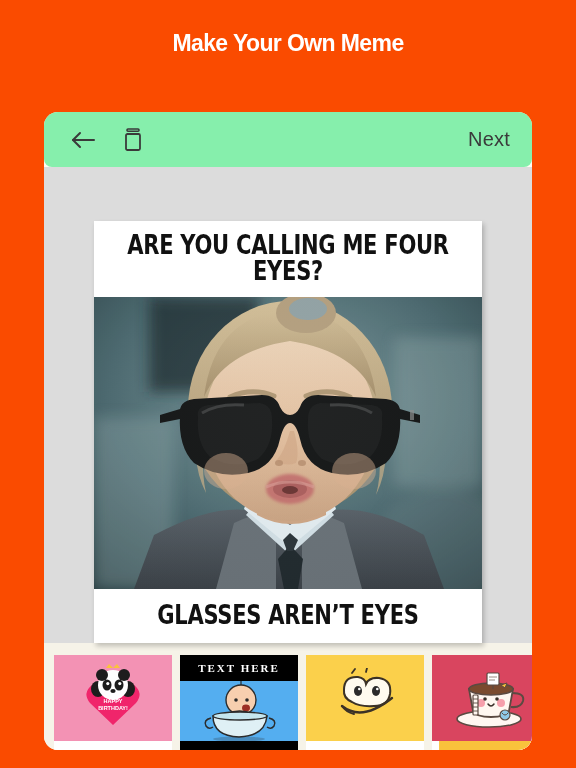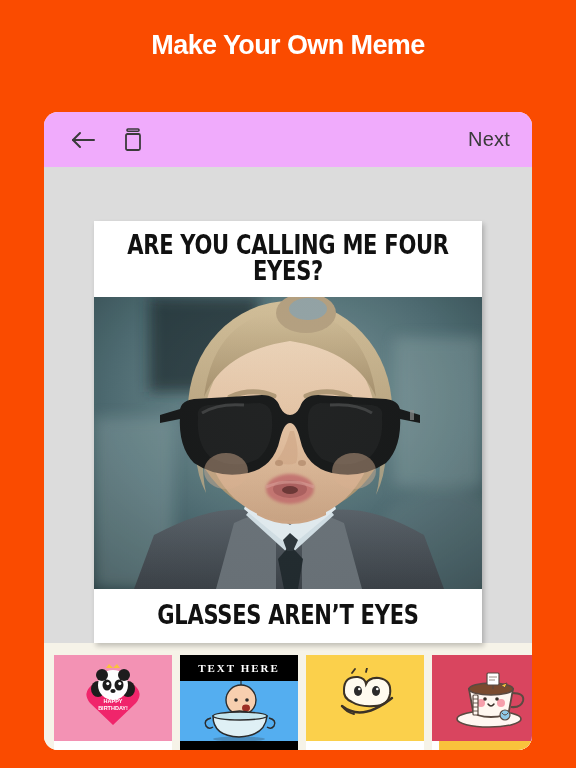--- a/index.html
+++ b/index.html
@@ -9,46 +9,47 @@
     font-family: "Liberation Sans", sans-serif;
   }
   body { background: #FA4B00; position: relative; }
 
   
   .headline {
     position: absolute;
     top: 30px; left: 0; width: 576px;
     text-align: center;
     color: #FFFFFF;
-    font-size: 27px;
+    font-size: 23px;
     font-weight: bold;
     letter-spacing: -0.6px;
     font-family: "Liberation Sans", sans-serif;
   }
 
   
   .card {
     position: absolute;
     left: 44px; top: 112px;
     width: 488px; height: 638px;
     border-radius: 14px;
     background: #FFFDF4;
     overflow: hidden;
     display: flex;
     flex-direction: column;
   }
 
   
   .topbar {
     height: 55px;
-    background: #f0abfc;
+    background: #86efac;
     display: flex;
     align-items: center;
     padding: 0 22px;
     flex: 0 0 auto;
+    border-radius: 8px;
   }
   .topbar .spacer { flex: 1 1 auto; }
   .icon-btn {
     width: 34px; height: 34px;
     display: flex; align-items: center; justify-content: center;
     cursor: pointer;
   }
   .icon-btn.back { margin-right: 16px; }
   .next-label {
     font-size: 20px;

